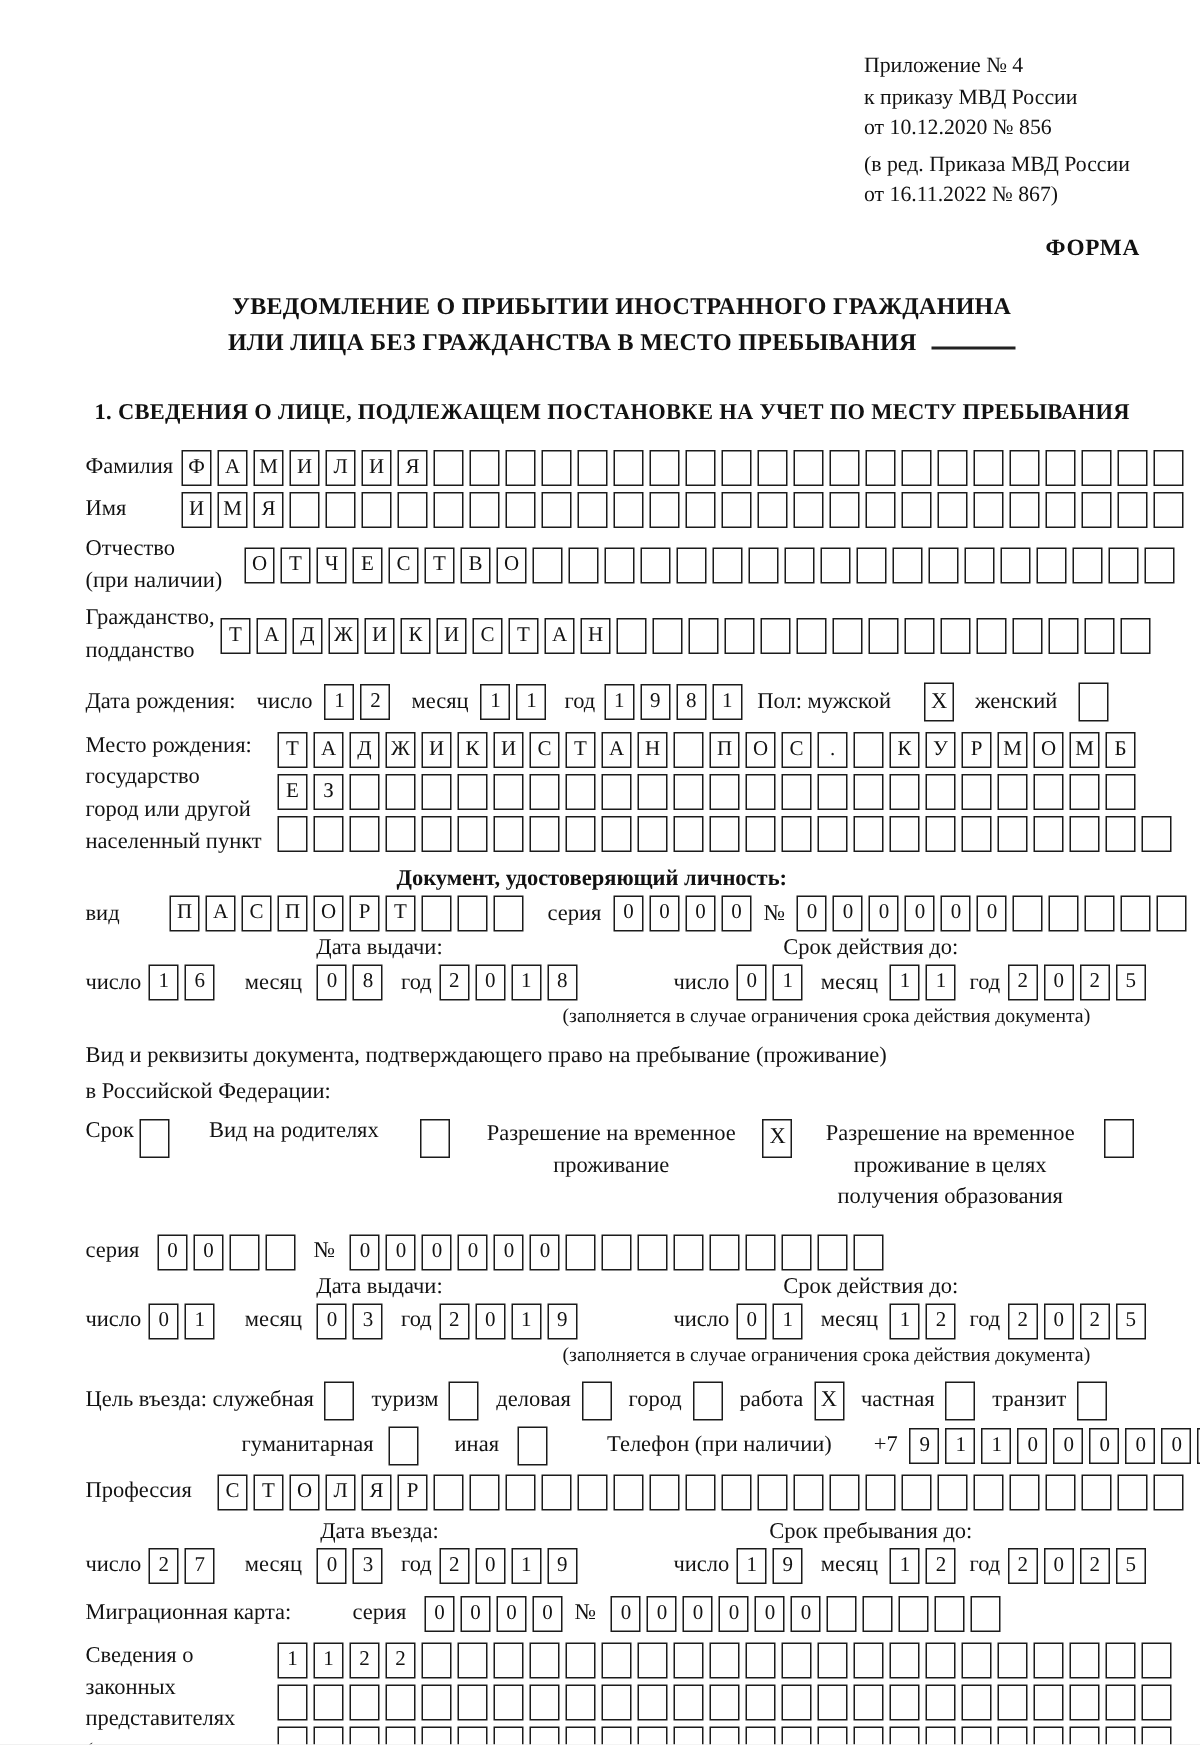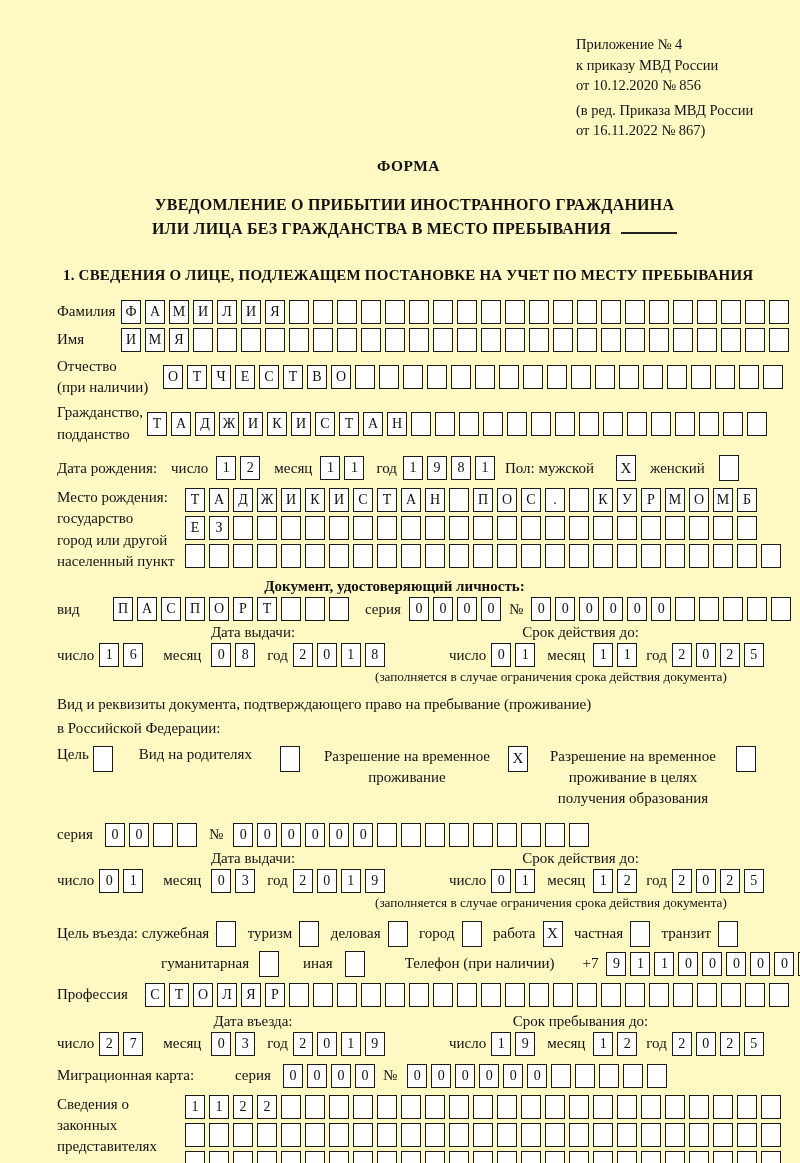--- a/index.html
+++ b/index.html
@@ -1,23 +1,23 @@
 <!DOCTYPE html>
 <html><head>
 <meta charset="utf-8">
 <style>
   html,body{margin:0;padding:0;background:#e8e8e8;}
   .page{
-    width:800px;height:1163px;margin:0 auto;background:#fef9c3;color:#121212;
+    width:800px;height:1163px;margin:0 auto;background:#ffffff;color:#121212;
     font-family:"Liberation Serif","DejaVu Serif",serif;
     box-sizing:border-box;padding:34px 28px 0 57px;position:relative;overflow:hidden;
   }
   .hdr-block{margin-left:auto;width:196px;font-size:14.5px;line-height:1.42;}
   .hdr-block .gap{height:4px;}
-  .forma{font-weight:bold;text-align:center;padding-right:12px;font-size:15.5px;margin-top:16px;letter-spacing:.5px;}
+  .forma{font-weight:bold;text-align:right;padding-right:12px;font-size:15.5px;margin-top:16px;letter-spacing:.5px;}
   .title{ text-align:center;font-weight:bold;font-size:16px;line-height:1.5;margin-top:18px;letter-spacing:.2px;}
   .blank-line{display:inline-block;width:56px;border-bottom:2px solid #222;margin-left:10px;vertical-align:baseline;}
   .sec-heading{font-weight:bold;font-size:15px;margin-top:26px;margin-left:6px;letter-spacing:.2px;}
   .row{display:flex;align-items:center;margin-top:4px;}
   .row.start{align-items:center;}
   .lbl{font-size:15px;flex:none;}
   .lbl2{font-size:15px;line-height:1.42;flex:none;}
   .cells{display:flex;flex:none;}
   .cell{
     box-sizing:border-box;flex:none;width:20px;height:24px;margin-right:4px;
@@ -423,21 +423,21 @@
     <span class="note-sp"></span>
     <span class="note">(заполняется в случае ограничения срока действия документа)</span>
   </div>
 
   <div class="para">
     <div>Вид и реквизиты документа, подтверждающего право на пребывание (проживание)</div>
     <div>в Российской Федерации:</div>
   </div>
 
   <div class="visa-row">
-    <span class="lbl">Цель</span>
+    <span class="lbl">Срок</span>
     <span class="cb" style="margin-left:4px;"></span>
     <span class="lbl" style="margin-left:26px;">Вид на родителях</span>
     <span class="cb" style="margin-left:28px;"></span>
     <span class="opt-text" style="margin-left:24px;">
       <span>Разрешение на временное</span><br>
       <span>проживание</span>
     </span>
     <span class="cb" style="margin-left:18px;">X</span>
     <span class="opt-text" style="margin-left:22px;">
       <span>Разрешение на временное</span><br>

